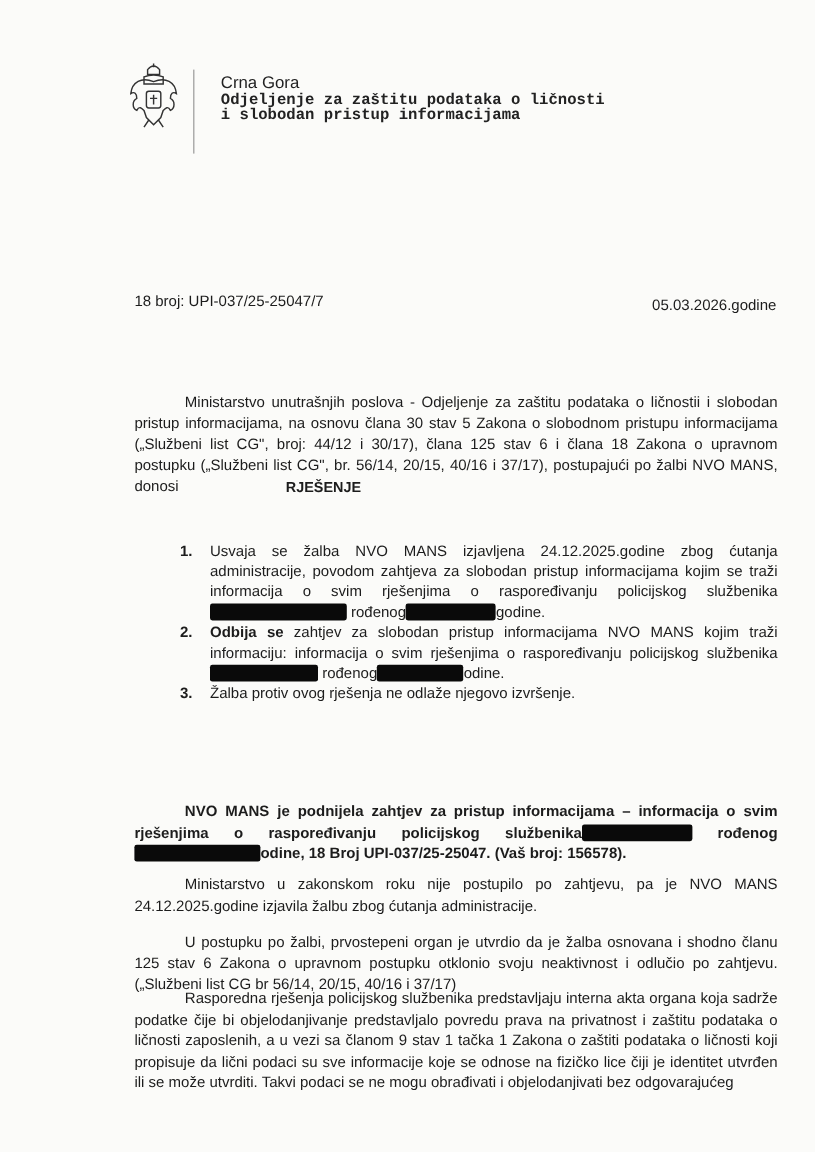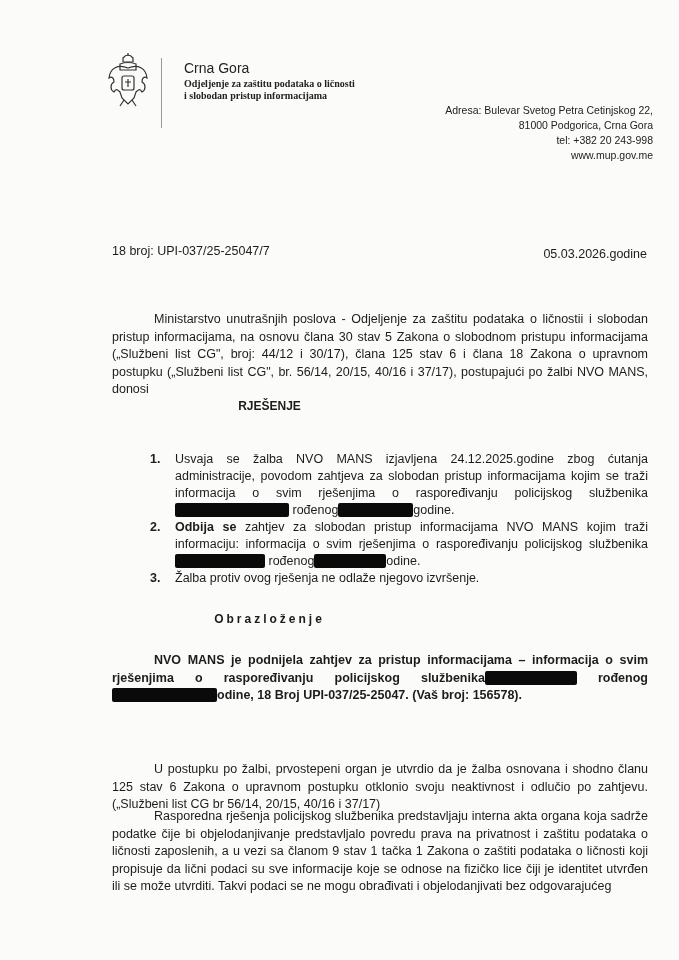--- a/index.html
+++ b/index.html
@@ -6,25 +6,25 @@
   body {
     width:679px; height:960px; background:#fbfbf9; overflow:hidden;
     font-family:"Liberation Sans", sans-serif; color:#1c1c1c; position:relative;
   }
   .page { position:absolute; left:0; top:0; width:679px; height:960px; }
   .crest { position:absolute; left:106px; top:52px; width:44px; height:56px; }
   .header-divider { position:absolute; left:161px; top:58px; width:1px; height:70px; background:#9a9a9a; }
   .org { position:absolute; left:184px; top:60px; }
   .org .country { font-size:14px; color:#222; margin:0 0 2px 0; }
   .org .ministry { font-size:14px; color:#222; margin:0 0 3px 0; }
-  .org .dept { font-family:Liberation Serif, serif; font-weight:bold; font-size:10px; line-height:12px; color:#222; }
+  .org .dept { font-family:Liberation Mono, monospace; font-weight:bold; font-size:13px; line-height:12px; color:#222; }
   .contact { position:absolute; right:26px; top:103px; text-align:right; font-size:10.5px; line-height:15px; color:#222; }
   .ref { position:absolute; left:112px; top:244px; font-size:12.5px; }
   .date { position:absolute; right:32px; top:247px; font-size:12.5px; }
-  .body-text { position:absolute; left:112px; width:536px; font-size:12.5px; line-height:17.5px; text-align:justify; }
+  .body-text { position:absolute; left:112px; width:536px; font-size:12.5px; line-height:17.5px; text-align:justify;margin-top:16px; }
   .indent { text-indent:42px; }
   .heading { position:absolute; left:0; width:539px; text-align:center; font-weight:bold; font-size:12px; }
   .heading.spaced { letter-spacing:3px; }
   ol.decisions { position:absolute; left:150px; top:451px; width:498px; margin:0; padding:0; list-style:none; font-size:12.5px; line-height:17px; text-align:justify; }
   ol.decisions li { position:relative; padding-left:25px; }
   ol.decisions li .num { position:absolute; left:0; top:0; font-weight:bold; }
   .redact { display:inline-block; background:#0a0a0a; height:14px; vertical-align:-3px; border-radius:2px; }
   b { font-weight:bold; }
 </style>
 </head>
@@ -47,26 +47,20 @@
   <div class="header-divider"></div>
 
   <div class="org">
     <div class="country">Crna Gora</div>
     <div class="dept">
       <div>Odjeljenje za zaštitu podataka o ličnosti</div>
       <div>i slobodan pristup informacijama</div>
     </div>
   </div>
 
-  <div class="contact">
-    <div>Adresa: Bulevar Svetog Petra Cetinjskog 22,</div>
-    <div>81000 Podgorica, Crna Gora</div>
-    <div>tel: +382 20 243-998</div>
-    <div>www.mup.gov.me</div>
-  </div>
 
   <div class="ref">18 broj: UPI-037/25-25047/7</div>
   <div class="date">05.03.2026.godine</div>
 
   <div class="body-text indent" style="top:311px;">Ministarstvo unutrašnjih poslova - Odjeljenje za zaštitu podataka o ličnostii i slobodan pristup informacijama, na osnovu člana 30 stav 5 Zakona o slobodnom pristupu informacijama („Službeni list CG", broj: 44/12 i 30/17), člana 125 stav 6 i člana 18 Zakona o upravnom postupku („Službeni list CG", br. 56/14, 20/15, 40/16 i 37/17), postupajući po žalbi NVO MANS, donosi</div>
 
   <div class="heading" style="top:399px;">RJEŠENJE</div>
 
   <ol class="decisions">
     <li>
@@ -78,25 +72,25 @@
       <span class="num">2.</span>
       <b>Odbija se</b><span> zahtjev za slobodan pristup informacijama NVO MANS kojim traži informaciju: informacija o svim rješenjima o raspoređivanju policijskog službenika</span>
       <span class="redact" style="width:90px;"></span> <span>rođenog</span><span class="redact" style="width:72px;"></span><span>odine.</span>
     </li>
     <li>
       <span class="num">3.</span>
       <span>Žalba protiv ovog rješenja ne odlaže njegovo izvršenje.</span>
     </li>
   </ol>
 
-  <div class="heading spaced" style="top:612px;">Obrazloženje</div>
 
   <div class="body-text indent" style="top:652px;font-weight:bold;">
     <span>NVO MANS je podnijela zahtjev za pristup informacijama – informacija o svim rješenjima o raspoređivanju policijskog službenika</span><span class="redact" style="width:92px;"></span>
     <span>rođenog</span><span class="redact" style="width:105px;"></span><span>odine, 18 Broj UPI-037/25-25047. (Vaš broj: 156578).</span>
   </div>
 
+  <div class="body-text indent" style="top:713px;">Ministarstvo u zakonskom roku nije postupilo po zahtjevu, pa je NVO MANS 24.12.2025.godine izjavila žalbu zbog ćutanja administracije.</div>
 
   <div class="body-text indent" style="top:761px;">U postupku po žalbi, prvostepeni organ je utvrdio da je žalba osnovana i shodno članu 125 stav 6 Zakona o upravnom postupku otklonio svoju neaktivnost i odlučio po zahtjevu. („Službeni list CG br 56/14, 20/15, 40/16 i 37/17)</div>
 
   <div class="body-text indent" style="top:808px;">Rasporedna rješenja policijskog službenika predstavljaju interna akta organa koja sadrže podatke čije bi objelodanjivanje predstavljalo povredu prava na privatnost i zaštitu podataka o ličnosti zaposlenih, a u vezi sa članom 9 stav 1 tačka 1 Zakona o zaštiti podataka o ličnosti koji propisuje da lični podaci su sve informacije koje se odnose na fizičko lice čiji je identitet utvrđen ili se može utvrditi. Takvi podaci se ne mogu obrađivati i objelodanjivati bez odgovarajućeg</div>
 
 </div>
 
 </body></html>

